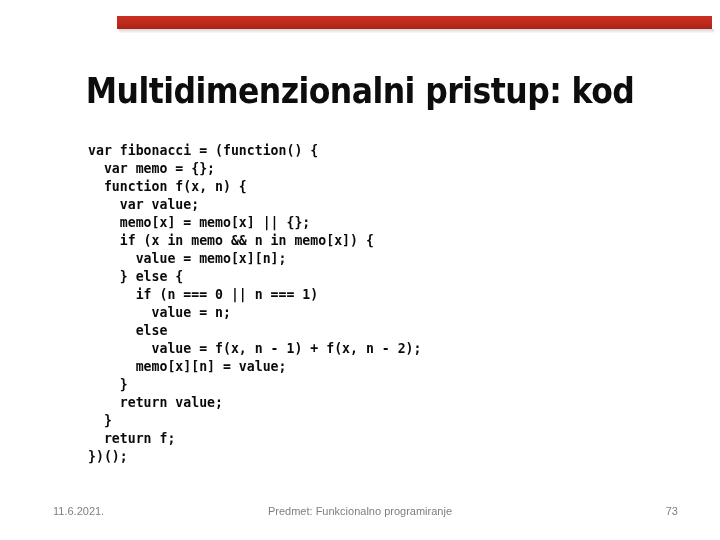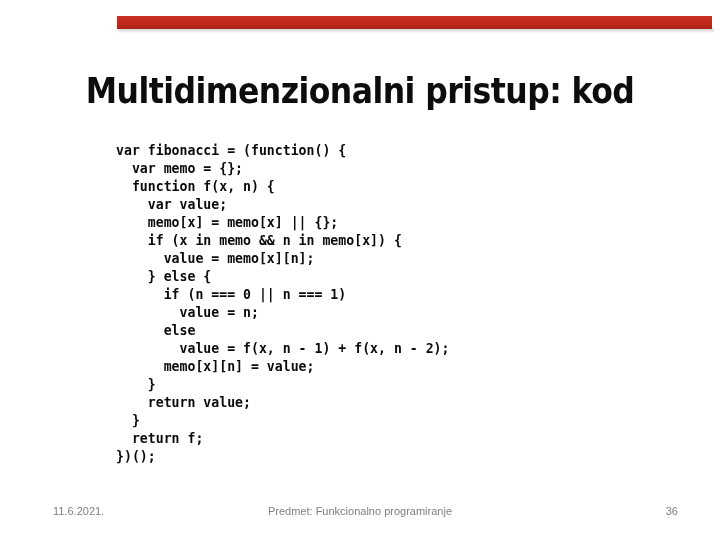--- a/index.html
+++ b/index.html
@@ -149,21 +149,20 @@
     position: absolute;
     left: 88px;
     top: 142px;
     width: 560px;
     font-family: "DejaVu Sans Mono", monospace;
     font-size: 13.2px;
     line-height: 18px;
     color: #0a0a0a;
     white-space: pre;
     font-weight: 600;
-    margin-left: 28px;
   }
   .code-line {
     white-space: pre;
     height: 18px;
   }
 
   
   .footer {
     position: absolute;
     left: 0;
@@ -207,16 +206,16 @@
     <div class="red-bar-shadow"></div>
   </div>
 
   <div class="title">Multidimenzionalni pristup: kod</div>
 
   <div class="code-block" id="code-block"><div class="code-line">var fibonacci = (function() {</div><div class="code-line">  var memo = {};</div><div class="code-line">  function f(x, n) {</div><div class="code-line">    var value;</div><div class="code-line">    memo[x] = memo[x] || {};</div><div class="code-line">    if (x in memo &amp;&amp; n in memo[x]) {</div><div class="code-line">      value = memo[x][n];</div><div class="code-line">    } else {</div><div class="code-line">      if (n === 0 || n === 1)</div><div class="code-line">        value = n;</div><div class="code-line">      else</div><div class="code-line">        value = f(x, n - 1) + f(x, n - 2);</div><div class="code-line">      memo[x][n] = value;</div><div class="code-line">    }</div><div class="code-line">    return value;</div><div class="code-line">  }</div><div class="code-line">  return f;</div><div class="code-line">})();</div></div>
 
   <div class="footer">
     <div class="footer-date">11.6.2021.</div>
     <div class="footer-center">Predmet: Funkcionalno programiranje</div>
-    <div class="footer-page">36</div>
+    <div class="footer-page">73</div>
   </div>
 
 </div>
 
 </body></html>

